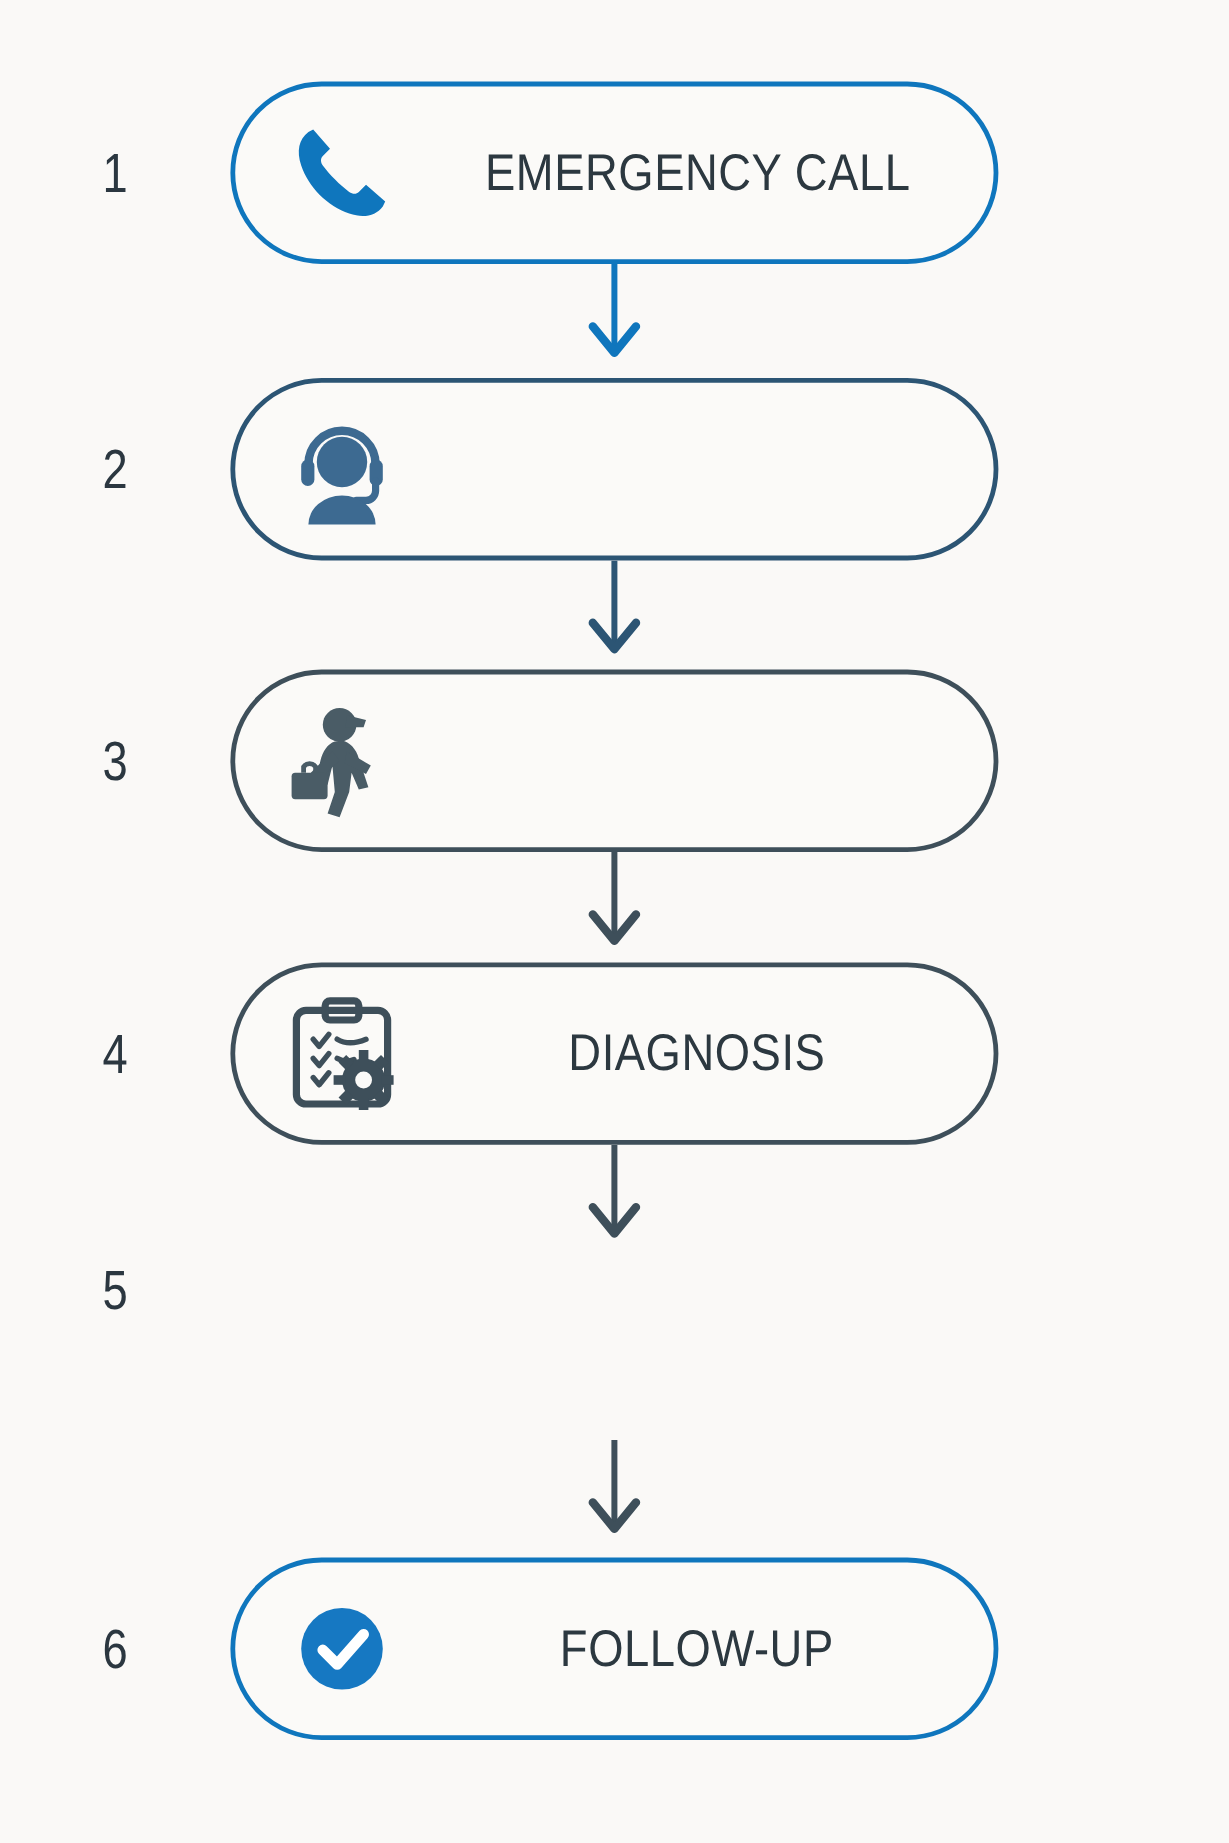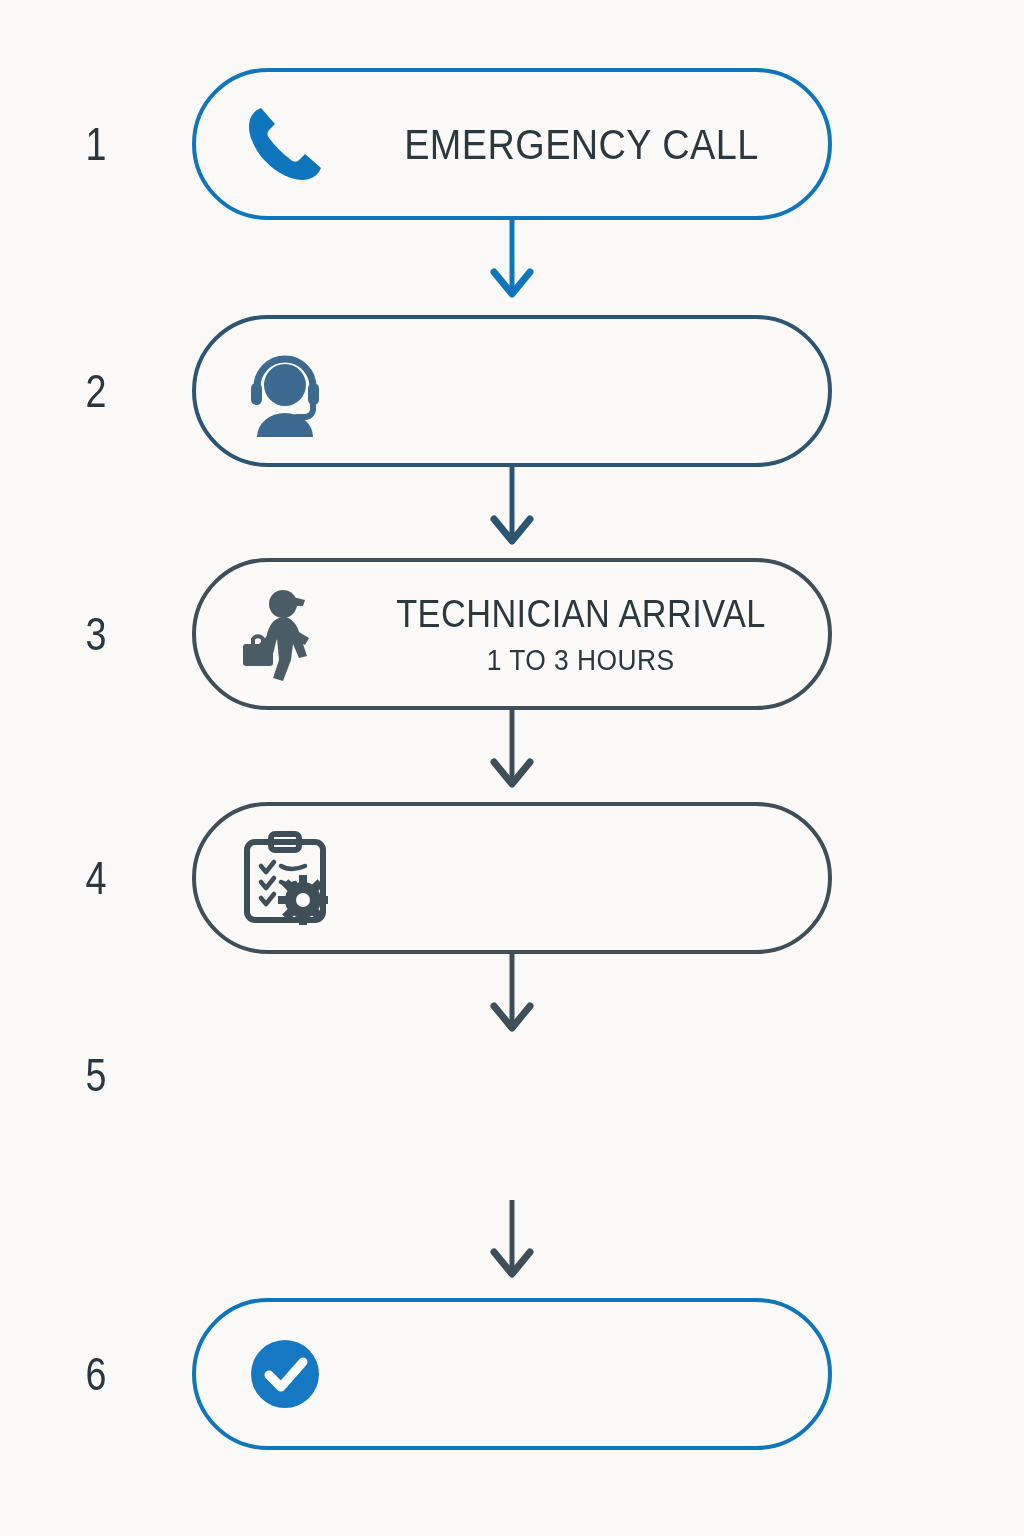--- a/index.html
+++ b/index.html
@@ -162,24 +162,20 @@
       <div class="step-icon">
         <svg width="104" height="104" viewBox="0 0 104 104">
           <circle cx="50" cy="22" r="14" fill="#4a5c66"></circle>
           <path d="M56 14 L72 18 L70 24 L55 24 Z" fill="#4a5c66"></path>
           <path d="M46 36 C40 38 36 44 34 52 L30 70 L40 72 L44 56 L46 78 L40 96 L50 99 L58 78 L60 62 L66 76 L74 74 L66 50 C64 42 58 36 52 35 Z" fill="#4a5c66"></path>
           <path d="M44 44 L26 62 L32 68 L50 52 Z" fill="#4a5c66"></path>
           <path d="M56 44 L76 56 L72 63 L54 54 Z" fill="#4a5c66"></path>
           <rect x="10" y="62" width="30" height="22" rx="3" fill="#4a5c66"></rect>
           <path d="M20 62 L20 57 A6 6 0 0 1 30 57 L30 62" fill="none" stroke="#4a5c66" stroke-width="4"></path>
         </svg>
-      </div>
-      <div class="step-labels">
-        <div class="step-title small-title">TECHNICIAN ARRIVAL</div>
-        <div class="step-sub">1 TO 3 HOURS</div>
       </div>
     </div>
   </div>
 
   <div class="connector" style="top:710px;">
     <svg width="68" height="80" viewBox="0 0 68 80">
       <line x1="34" y1="0" x2="34" y2="72" stroke="#3e4f5a" stroke-width="5"></line>
       <polyline points="16,52 34,74 52,52" fill="none" stroke="#3e4f5a" stroke-width="7" stroke-linecap="round" stroke-linejoin="round"></polyline>
     </svg>
   </div>
@@ -205,20 +201,23 @@
               <rect x="15" y="-4" width="10" height="8"></rect>
               <rect x="-19" y="-19" width="9" height="9" transform="rotate(45 -14.5 -14.5)"></rect>
               <rect x="10" y="10" width="9" height="9" transform="rotate(45 14.5 14.5)"></rect>
               <rect x="10" y="-19" width="9" height="9" transform="rotate(-45 14.5 -14.5)"></rect>
               <rect x="-19" y="10" width="9" height="9" transform="rotate(-45 -14.5 14.5)"></rect>
             </g>
             <circle r="7" fill="#fbfaf8"></circle>
           </g>
         </svg>
       </div>
+      <div class="step-labels">
+        <div class="step-title">DIAGNOSIS</div>
+      </div>
     </div>
   </div>
 
   <div class="connector" style="top:954px;">
     <svg width="68" height="80" viewBox="0 0 68 80">
       <line x1="34" y1="0" x2="34" y2="72" stroke="#3e4f5a" stroke-width="5"></line>
       <polyline points="16,52 34,74 52,52" fill="none" stroke="#3e4f5a" stroke-width="7" stroke-linecap="round" stroke-linejoin="round"></polyline>
     </svg>
   </div>
 
@@ -235,16 +234,19 @@
 
   <div class="step-row" style="top:1298px;">
     <div class="step-number">6</div>
     <div class="step-box accent-blue">
       <div class="step-icon">
         <svg width="92" height="92" viewBox="0 0 92 92">
           <circle cx="46" cy="46" r="34" fill="#1678c2"></circle>
           <polyline points="30,47 42,59 64,34" fill="none" stroke="#ffffff" stroke-width="9" stroke-linecap="round" stroke-linejoin="round"></polyline>
         </svg>
       </div>
+      <div class="step-labels">
+        <div class="step-title">FOLLOW-UP</div>
+      </div>
     </div>
   </div>
 
 </div>
 
 </body></html>

